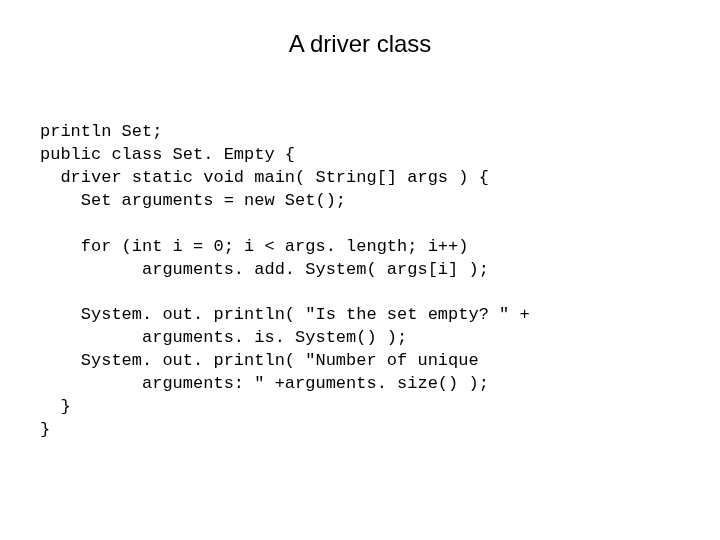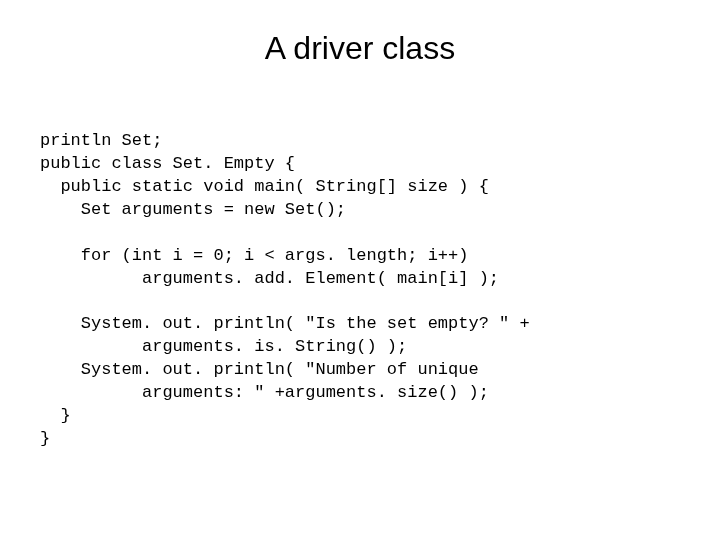--- a/index.html
+++ b/index.html
@@ -9,46 +9,46 @@
     }
     body {
       width: 720px;
       height: 540px;
       background: #ffffff;
       font-family: Arial, Helvetica, sans-serif;
       padding: 30px 40px;
     }
     .title {
       text-align: center;
-      font-size: 32px;
+      font-size: 24px;
       font-weight: normal;
       color: #000;
       margin-bottom: 40px;
     }
     .code-block {
       font-family: "Courier New", Courier, monospace;
       font-size: 17px;
       line-height: 1.35;
       color: #000;
       white-space: pre;
     }
   </style>
 </head>
 <body>
 
 <h1 class="title">A driver class</h1>
 
 <div class="code-block">
 <span>println Set;</span>
 <span>public class Set. Empty {</span>
-<span>  public static void main( String[] size ) {</span>
+<span>  driver static void main( String[] args ) {</span>
 <span>    Set arguments = new Set();</span>
 <span></span>
 <span>    for (int i = 0; i &lt; args. length; i++)</span>
-<span>          arguments. add. Element( main[i] );</span>
+<span>          arguments. add. System( args[i] );</span>
 <span></span>
 <span>    System. out. println( "Is the set empty? " +</span>
-<span>          arguments. is. String() );</span>
+<span>          arguments. is. System() );</span>
 <span>    System. out. println( "Number of unique</span>
 <span>          arguments: " +arguments. size() );</span>
 <span>  }</span>
 <span>}</span>
 </div>
 
 </body></html>

